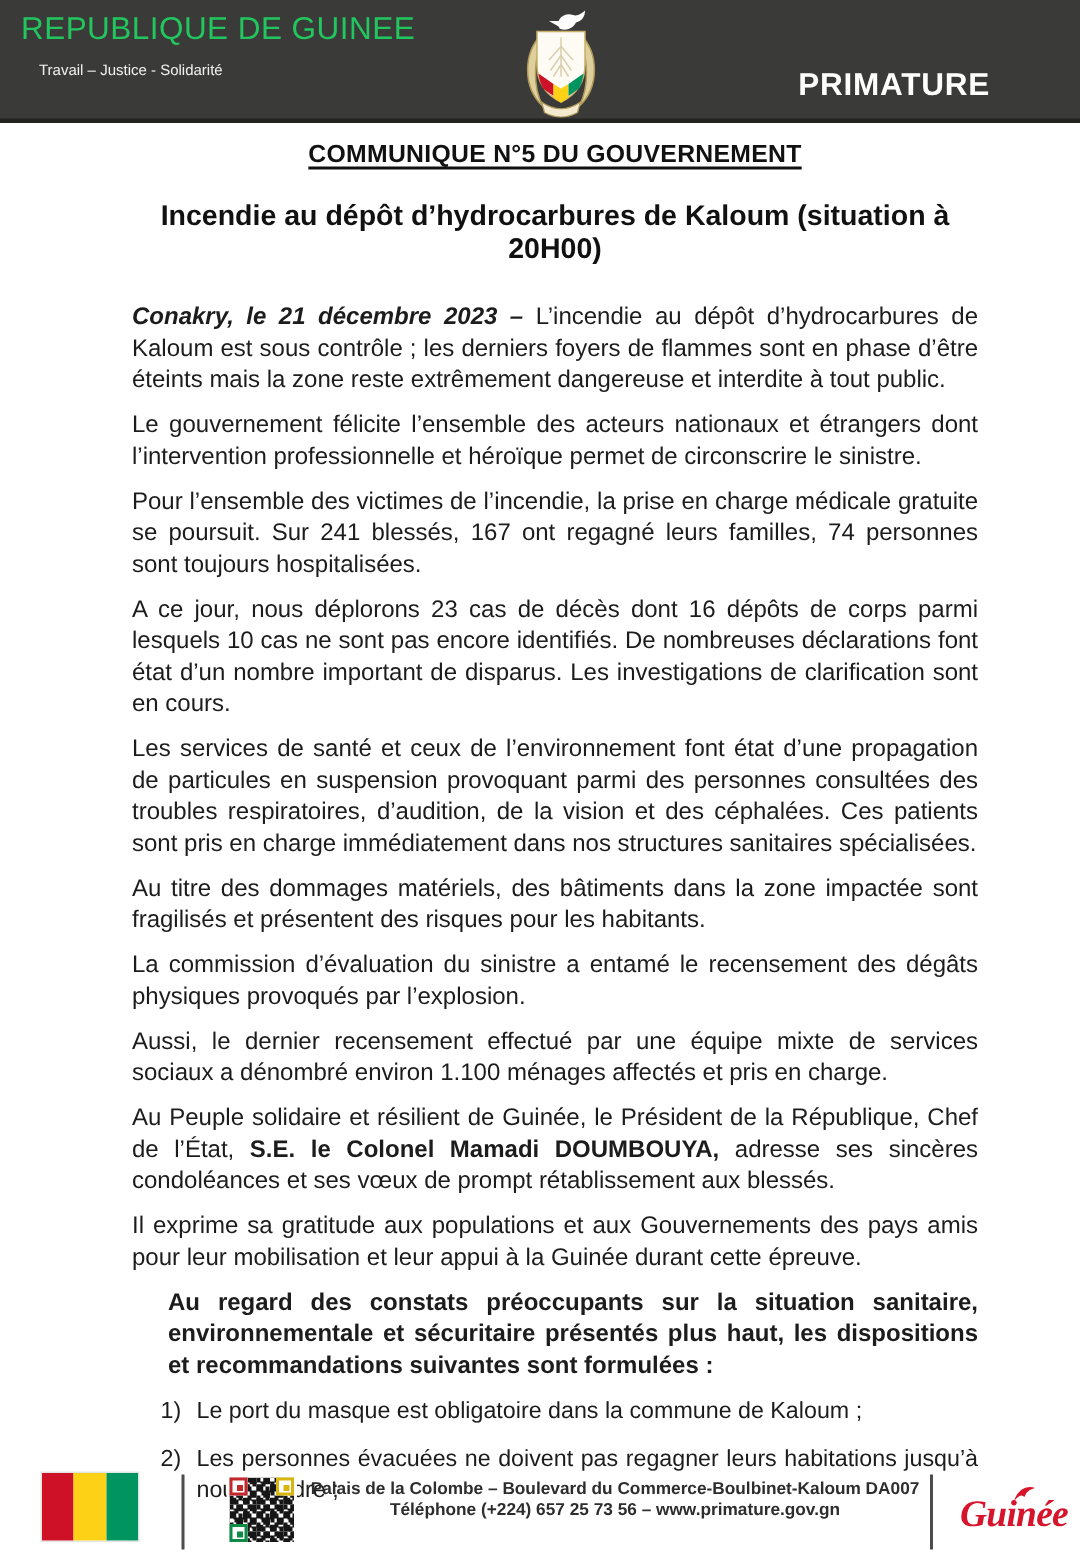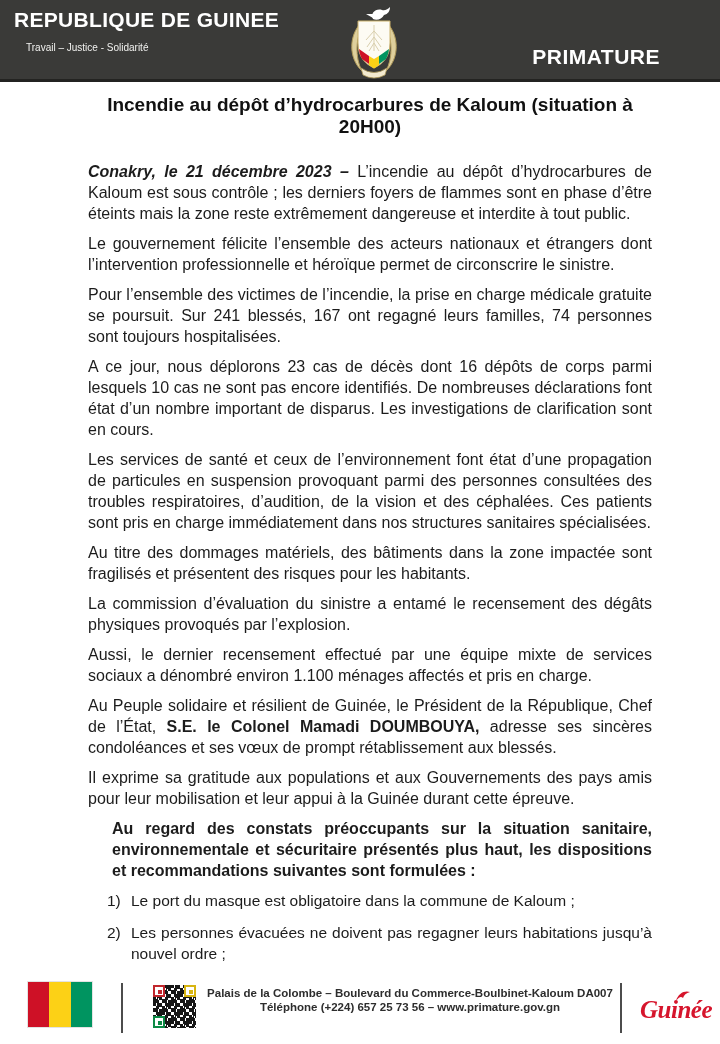--- a/index.html
+++ b/index.html
@@ -18,21 +18,21 @@
   
   .topbar {
     position: absolute;
     top: 0; left: 0; right: 0;
     height: 82px;
     background: #3a3a38;
     border-bottom: 3px solid #232321;
   }
   .country {
     position: absolute; left: 14px; top: 8px;
-    font-size: 21px; font-weight: bold; color: #ffffff; letter-spacing: 0.3px;
+    font-size: 21px; font-weight: normal; color: #22c55e; letter-spacing: 0.3px;
   }
   .motto {
     position: absolute; left: 26px; top: 42px;
     font-size: 10px; color: #f1f1ef;
   }
   .institution {
     position: absolute; right: 60px; top: 45px;
     font-size: 21px; font-weight: bold; color: #ffffff; letter-spacing: 0.5px;
   }
   .emblem { position: absolute; left: 344px; top: 6px; width: 60px; height: 74px; }
@@ -142,20 +142,21 @@
         <path d="M45 43 l-10 7 v8 l7 -5 c1.5 -3 2.5 -6 3 -10 Z" fill="#009460"></path>
 
         <path d="M29 13 c-3 -6 3 -11 9 -9 c3 1 6 -1 8 -3 c0 4 -2 7 -6 8 c-2 4 -7 6 -11 4 Z" fill="#ffffff"></path>
         <path d="M29 12 l-7 -4 l9 0 Z" fill="#ffffff"></path>
       </svg>
     </div>
     <div class="institution">PRIMATURE</div>
   </header>
 
   <main class="content">
+    <h1 class="title">COMMUNIQUE N°5 DU GOUVERNEMENT</h1>
     <h2 class="subtitle">Incendie au dépôt d’hydrocarbures de Kaloum (situation à 20H00)</h2>
 
     <p class="para"><span class="lead-bold-italic">Conakry, le 21 décembre 2023 – </span><span>L’incendie au dépôt d’hydrocarbures de Kaloum est sous contrôle ; les derniers foyers de flammes sont en phase d’être éteints mais la zone reste extrêmement dangereuse et interdite à tout public.</span></p>
 
     <p class="para">Le gouvernement félicite l’ensemble des acteurs nationaux et étrangers dont l’intervention professionnelle et héroïque permet de circonscrire le sinistre.</p>
     <p class="para">Pour l’ensemble des victimes de l’incendie, la prise en charge médicale gratuite se poursuit. Sur 241 blessés, 167 ont regagné leurs familles, 74 personnes sont toujours hospitalisées.</p>
     <p class="para">A ce jour, nous déplorons 23 cas de décès dont 16 dépôts de corps parmi lesquels 10 cas ne sont pas encore identifiés. De nombreuses déclarations font état d’un nombre important de disparus. Les investigations de clarification sont en cours.</p>
     <p class="para">Les services de santé et ceux de l’environnement font état d’une propagation de particules en suspension provoquant parmi des personnes consultées des troubles respiratoires, d’audition, de la vision et des céphalées. Ces patients sont pris en charge immédiatement dans nos structures sanitaires spécialisées.</p>
     <p class="para">Au titre des dommages matériels, des bâtiments dans la zone impactée sont fragilisés et présentent des risques pour les habitants.</p>
     <p class="para">La commission d’évaluation du sinistre a entamé le recensement des dégâts physiques provoqués par l’explosion.</p>

